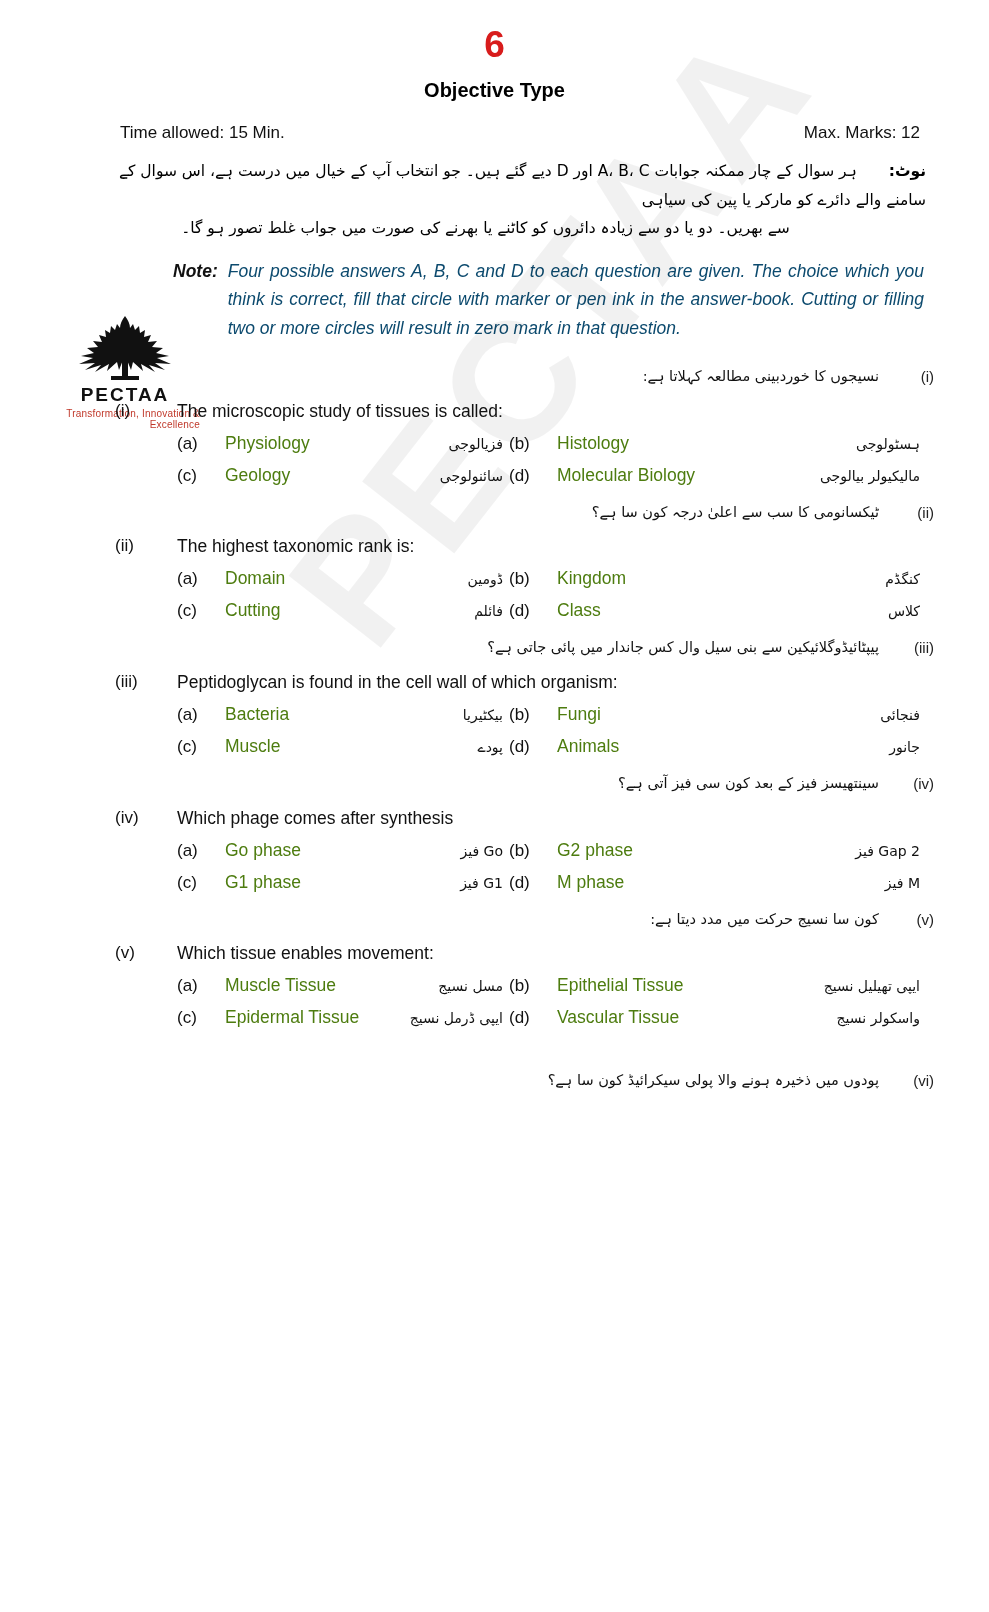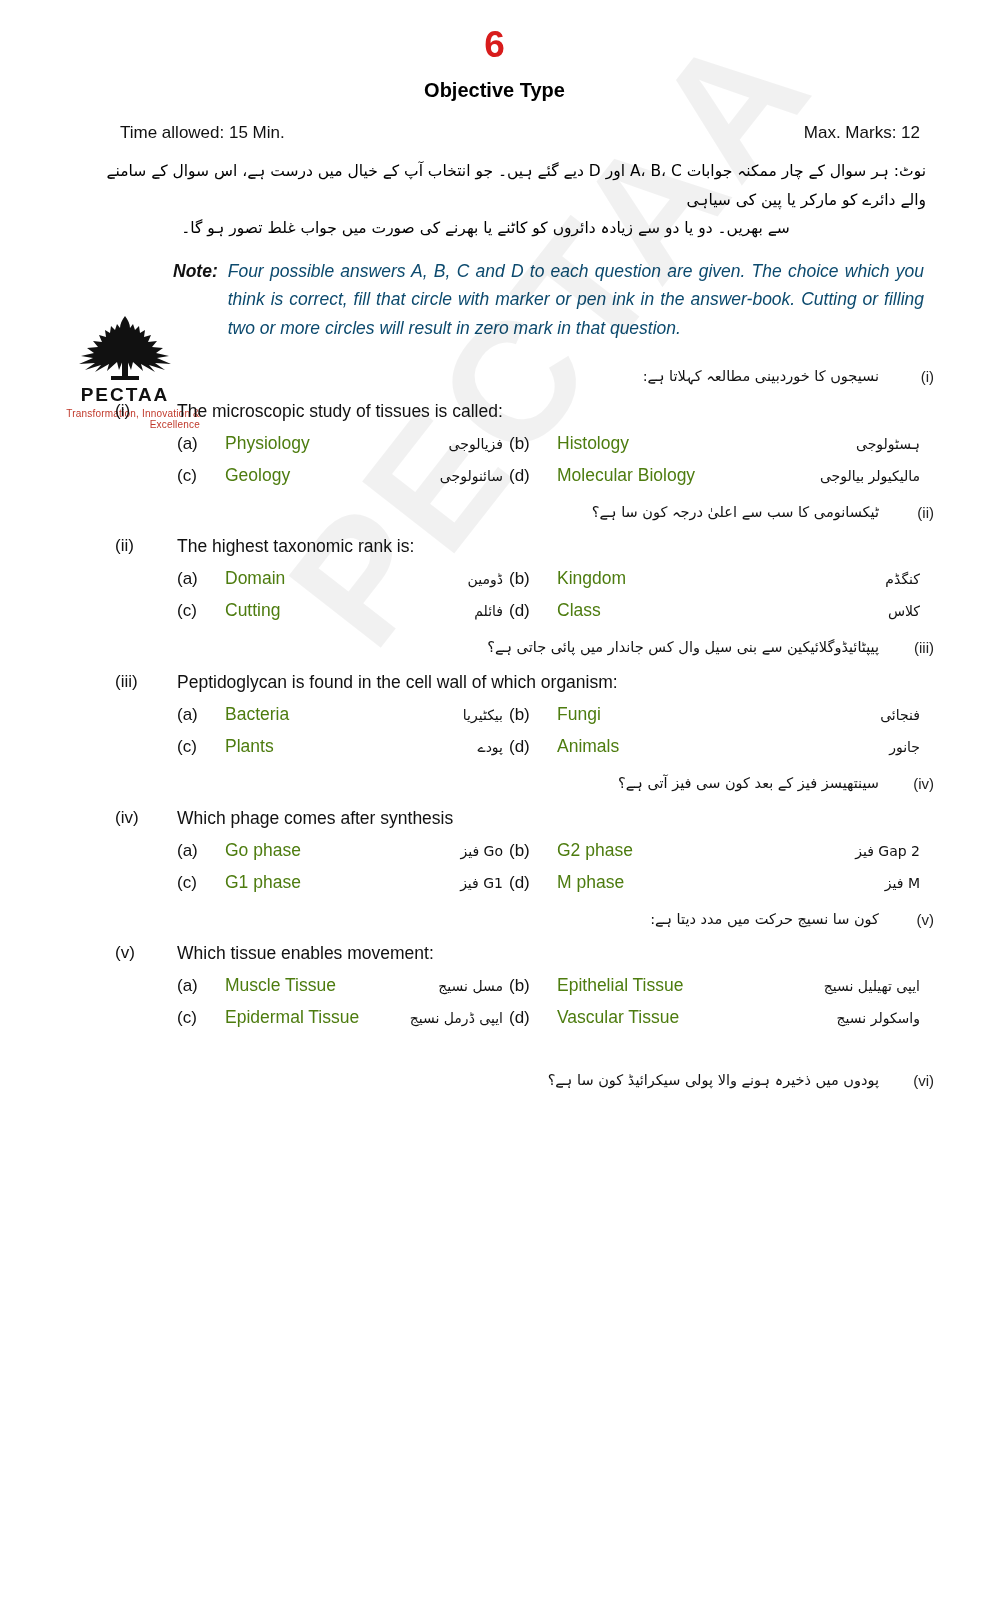--- a/index.html
+++ b/index.html
@@ -64,21 +64,22 @@
     text-align: right;
     font-family: "DejaVu Sans", sans-serif;
     font-size: 15.5px;
     line-height: 1.85;
     margin-top: 14px;
     padding-left: 30px;
     padding-right: 8px;
     color: #000;
   }
   .urdu-note .lead {
-    font-weight: normal;
+    font-weight: bold;
+    margin-left: 27px;
   }
   .urdu-note .l2 {
     display: block;
     text-align: center;
     padding-right: 40px;
   }
 
   
   .note-block {
     display: flex;
@@ -344,21 +345,21 @@
         </div>
         <div class="opt right">
           <span class="lbl">(b)</span>
           <span class="eng">Fungi</span>
           <span class="urd">فنجائی</span>
         </div>
       </div>
       <div class="opt-row">
         <div class="opt left">
           <span class="lbl">(c)</span>
-          <span class="eng">Plants</span>
+          <span class="eng">Muscle</span>
           <span class="urd">پودے</span>
         </div>
         <div class="opt right">
           <span class="lbl">(d)</span>
           <span class="eng">Animals</span>
           <span class="urd">جانور</span>
         </div>
       </div>
     </div>
 

